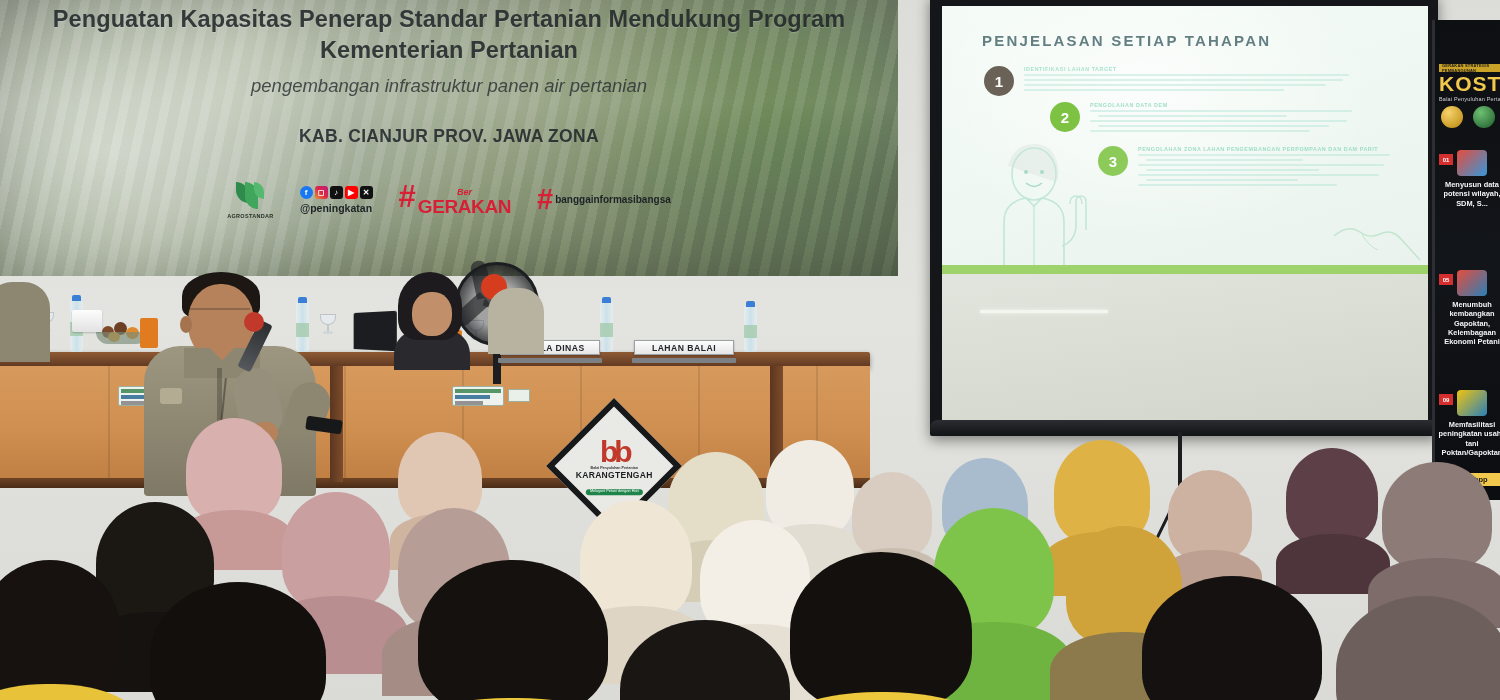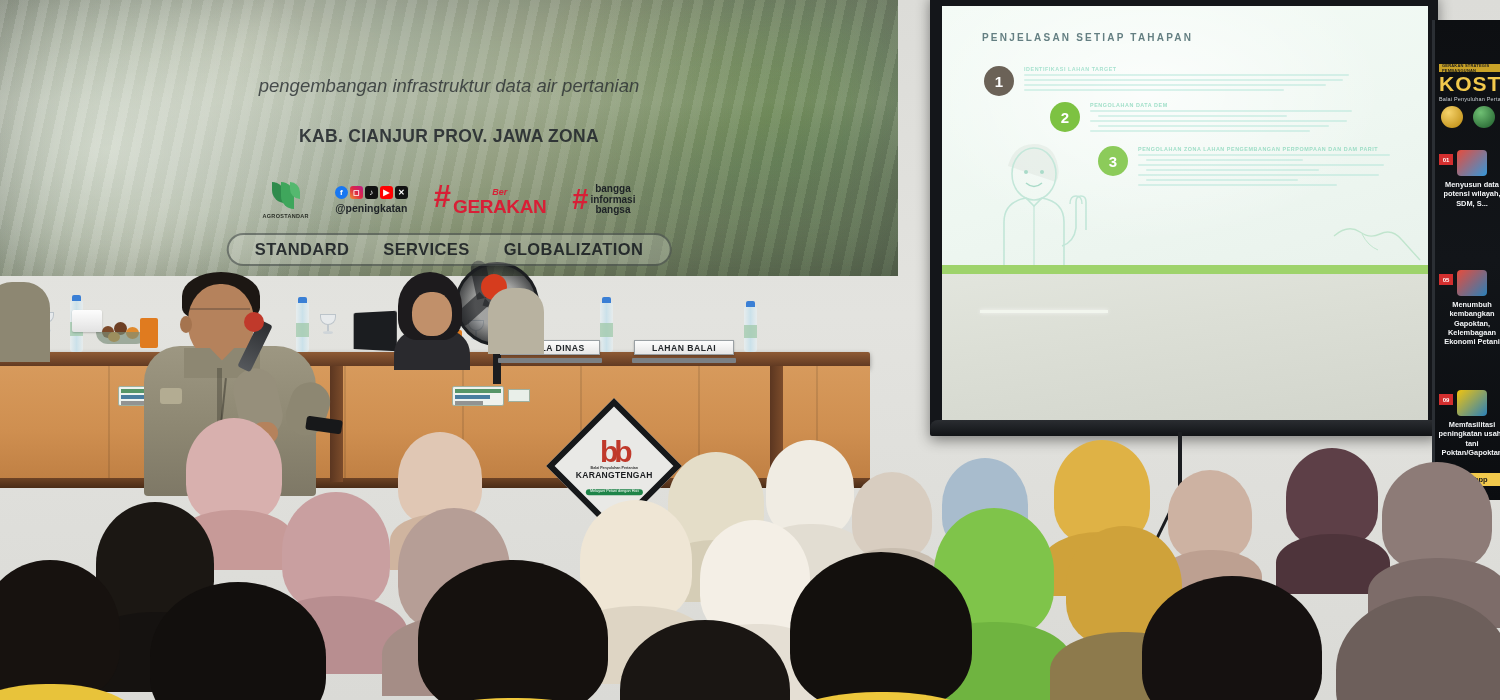--- a/index.html
+++ b/index.html
@@ -88,21 +88,21 @@
   .lg-social b{ font-size:10.5px; color:#1d2226; font-weight:600; }
 
   .lg-akhlak{ display:flex; align-items:flex-start; gap:2px; }
   .hash{ color:#d81f36; font-size:31px; font-weight:900; line-height:.8; }
   .akh{ display:flex; flex-direction:column; line-height:1; padding-top:3px; }
   .akh em{ color:#d81f36; font-size:9px; font-style:italic; font-weight:700; }
   .akh b{ color:#d81f36; font-size:19px; font-weight:900; letter-spacing:-.4px; }
 
   .lg-bangga{ display:flex; align-items:center; gap:2px; }
   .hash2{ color:#d81f36; font-size:29px; font-weight:900; line-height:.8; }
-  .bng{ display:flex; flex-direction:column; line-height:1.08; }
+  .bng{ display:flex; flex-direction:row; line-height:1.08; }
   .bng span{ color:#1d2226; font-size:10px; font-weight:600; }
 
   .b-ssg{
     position:absolute; left:50%; transform:translateX(-50%); bottom:10px;
     border:2px solid rgba(40,45,48,.55); border-radius:22px;
     padding:5px 26px; display:flex; gap:34px;
     font-size:16.5px; font-weight:800; color:#1e2327; letter-spacing:.4px;
     background: rgba(225,228,220,.30); opacity:.9;
   }
 
@@ -126,21 +126,21 @@
     background: linear-gradient(165deg,#f4fbf6 0%,#eef7f1 55%,#e9f2ec 100%);
     overflow:hidden;
   }
   .slide-glow{
     position:absolute; inset:0;
     background: radial-gradient(ellipse 70% 80% at 42% 32%, rgba(255,255,255,.75), rgba(255,255,255,0) 70%);
     pointer-events:none;
   }
   .slide-title{
     position:absolute; left:40px; top:26px;
-    font-size:10px; font-weight:600; color:#4b6a6e; letter-spacing:2.2px;
+    font-size:15px; font-weight:600; color:#4b6a6e; letter-spacing:2.2px;
     opacity:.85;
   }
   .step{ position:absolute; display:flex; align-items:flex-start; }
   .step-num{
     width:30px; height:30px; border-radius:50%; flex:none;
     display:flex; align-items:center; justify-content:center;
     color:#fff; font-size:15px; font-weight:700;
   }
   .step1 .step-num{ background:#6b6257; }
   .step2 .step-num{ background:#7dc242; }
@@ -323,22 +323,26 @@
 </head>
 <body>
 
 <div class="scene">
 
   <div class="wall"></div>
 
   <div class="banner">
     <div class="banner-veil"></div>
     <div class="banner-inner">
+      <div class="b-title">
+        <div>Penguatan Kapasitas Penerap Standar Pertanian Mendukung Program</div>
+        <div>Kementerian Pertanian</div>
+      </div>
       <div class="b-sub">
-        <div>pengembangan infrastruktur data air pertanian</div>
+        <div>pengembangan infrastruktur panen air pertanian</div>
       </div>
       <div class="b-loc">KAB. CIANJUR PROV. JAWA ZONA</div>
 
       <div class="b-logos">
         <div class="lg-agro">
           <span class="leaf-mark">
               <i></i>
               <i></i>
               <i></i>
             </span>
@@ -367,25 +371,20 @@
         <div class="lg-bangga">
           <span class="hash2">#</span>
           <span class="bng">
             <span>bangga</span>
             <span>informasi</span>
             <span>bangsa</span>
           </span>
         </div>
       </div>
 
-      <div class="b-ssg">
-        <span>STANDARD</span>
-        <span>SERVICES</span>
-        <span>GLOBALIZATION</span>
-      </div>
     </div>
   </div>
 
   <div class="screen-frame"></div>
   <div class="screen-surface">
 
     <div class="slide">
       <div class="slide-glow"></div>
       <div class="slide-title">PENJELASAN SETIAP TAHAPAN</div>
 

